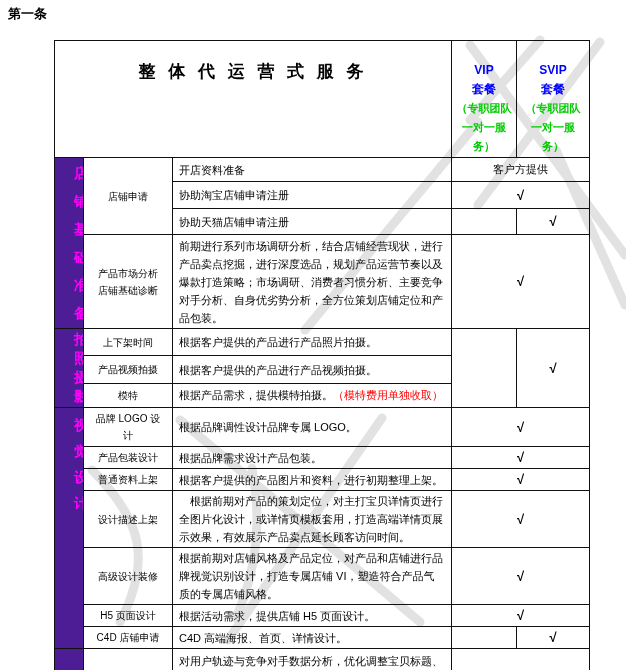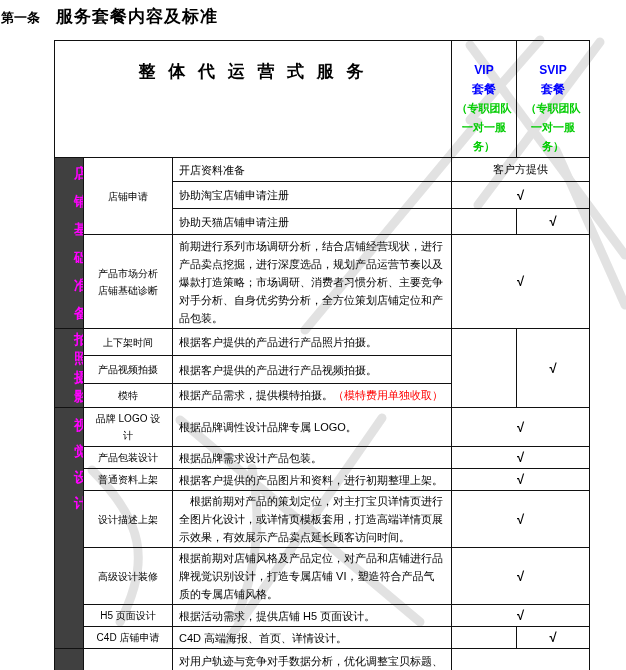--- a/index.html
+++ b/index.html
@@ -8,21 +8,21 @@
     width:626px;height:670px;
     background:#fff;
     overflow:hidden;
     font-family:"Liberation Sans","DejaVu Sans",sans-serif;
     color:#000;
   }
   
   .watermark{position:absolute;left:0;top:0;z-index:0;pointer-events:none;}
   
   .hdr{
-    position:absolute;left:1px;top:5px;z-index:2;
+    position:absolute;left:8px;top:5px;z-index:2;
     display:flex;align-items:baseline;white-space:nowrap;
   }
   .clause{font-size:13px;font-weight:bold;margin-right:16px;}
   .doc-title{font-size:17px;font-weight:bold;letter-spacing:1px;margin-right:2px;}
   .note{font-size:11px;}
   .note b{font-size:12px;}
   .note .sp{display:inline-block;width:14px;}
   
   table.svc{
     position:absolute;left:54px;top:40px;z-index:1;
@@ -30,21 +30,21 @@
   }
   table.svc td{border:1px solid #111;overflow:hidden;}
   .cell-title{vertical-align:top;}
   .big-title{
     margin-top:18px;text-align:center;
     font-size:17px;font-weight:bold;letter-spacing:4px;
   }
   .cell-pkg{vertical-align:top;text-align:center;padding-top:20px;}
   .pkg-name{color:#0000FF;font-weight:bold;font-size:12px;line-height:19px;}
   .pkg-team{color:#00CC00;font-weight:bold;font-size:11px;line-height:19px;padding:0 3px;}
-  .cat{background:#404040;vertical-align:middle;padding-left:18px;}
+  .cat{background:#4c1d95;vertical-align:middle;padding-left:18px;}
   .cat .vtext{
     width:16px;margin:0 auto;text-align:center;
     word-break:break-all;font-weight:bold;font-size:14px;color:#FF00FF;
   }
   .lh28{line-height:28px;}
   .lh19{line-height:19px;}
   .lh26{line-height:26px;}
   .cat-top{vertical-align:top;padding-top:4px;}
   .sub{
     text-align:center;vertical-align:middle;
@@ -76,21 +76,20 @@
       <path d="M305 330 L478 122"></path>
       <path d="M180 420 L420 622"></path>
       <path d="M382 418 L228 640"></path>
       <path d="M92 470 C 142 520, 152 560, 120 622"></path>
       <path d="M252 468 C 262 520, 256 572, 236 618"></path>
     </g>
   </svg>
 
   <div class="hdr">
     <span class="clause">第一条</span>
-    <span class="doc-title">服务套餐内容及标准</span>
   </div>
 
   <table class="svc">
     <colgroup>
       <col style="width:29px">
         <col style="width:89px">
         <col style="width:279px">
       <col style="width:65px">
         <col style="width:73px">
     </colgroup>

